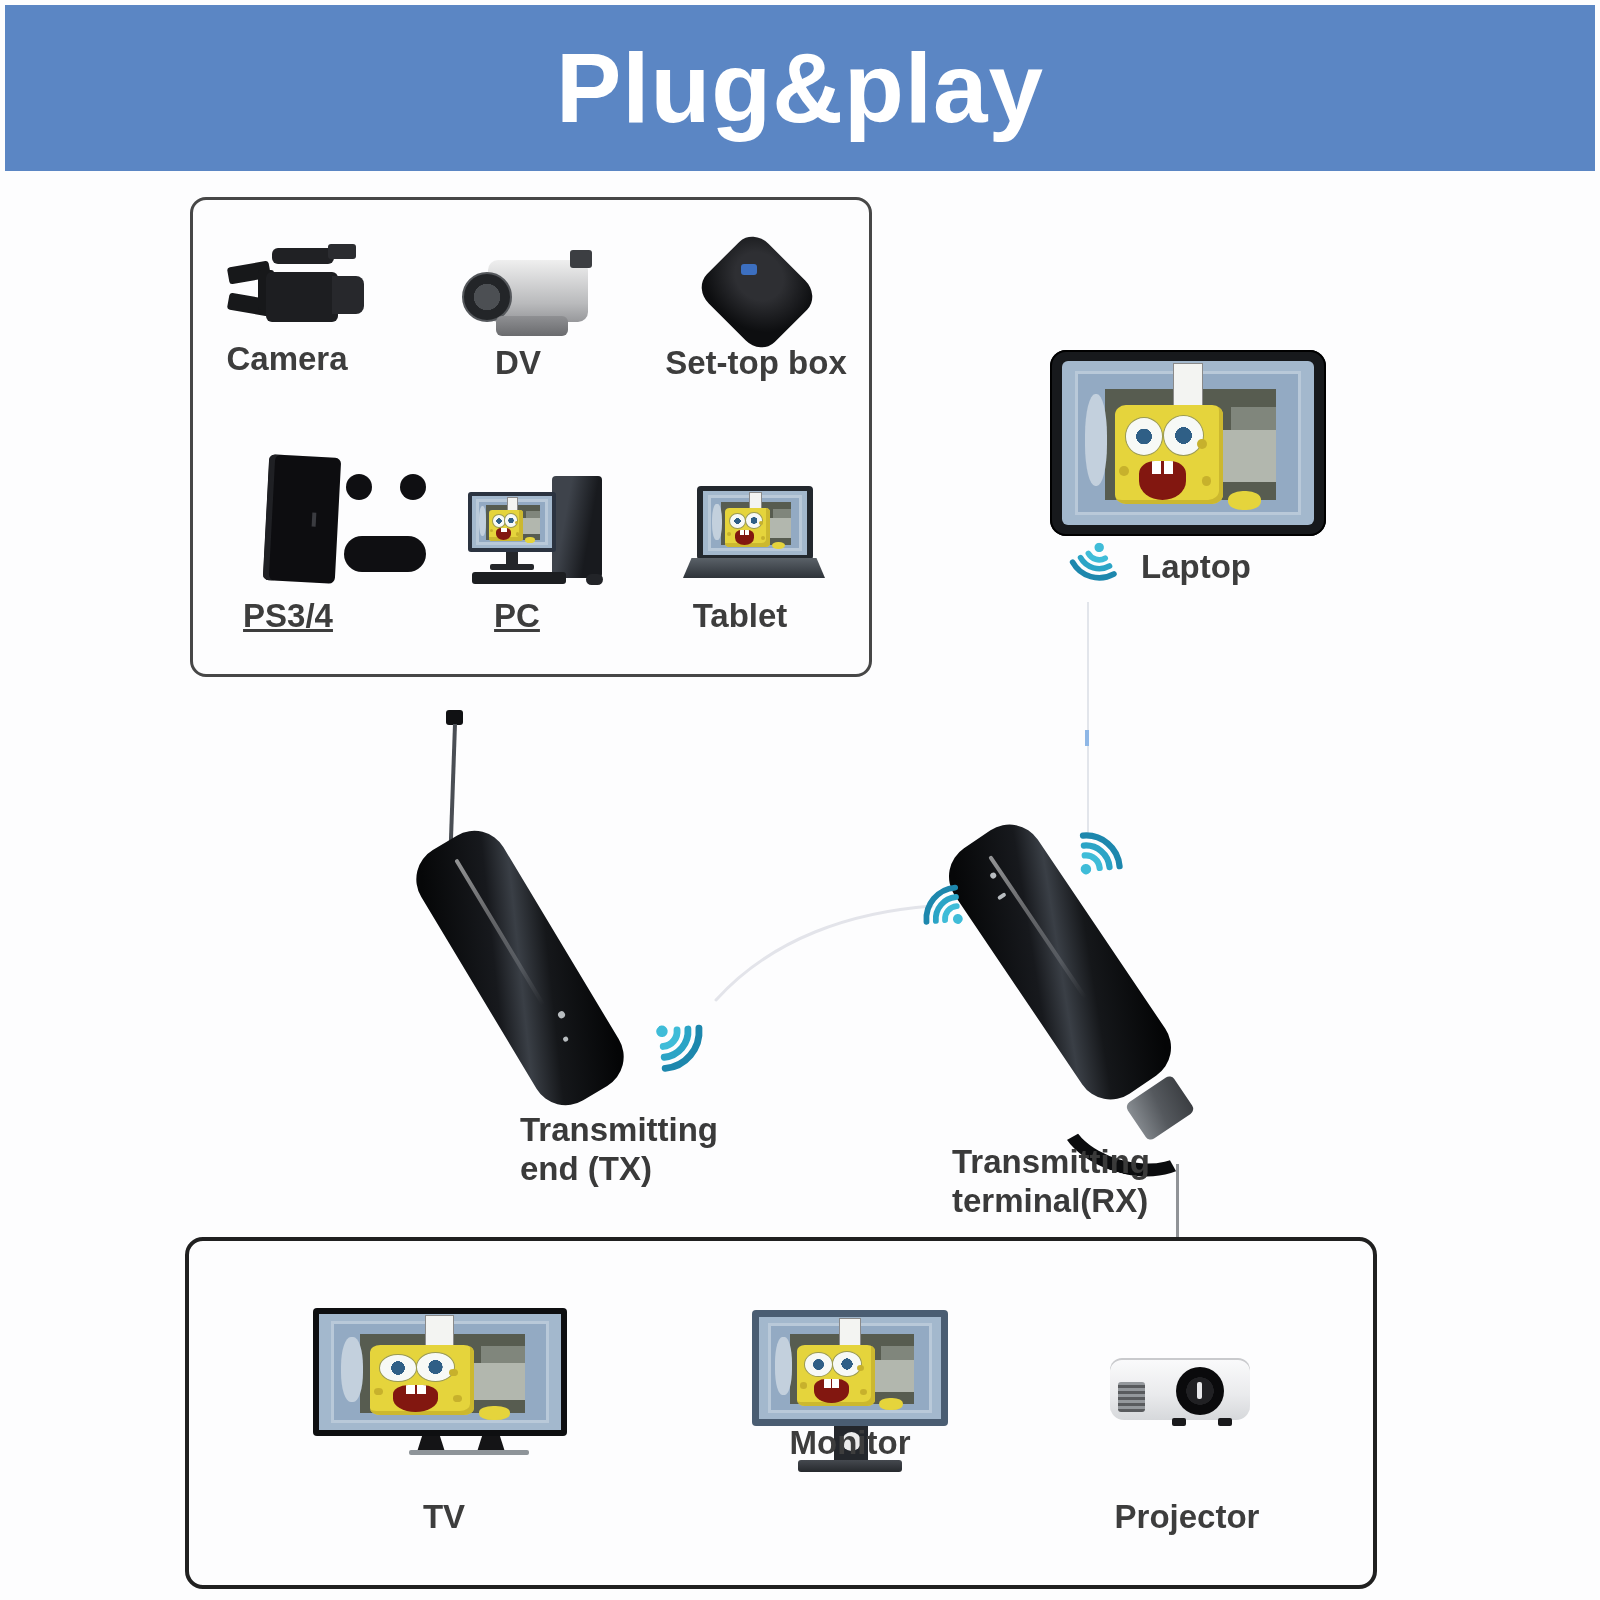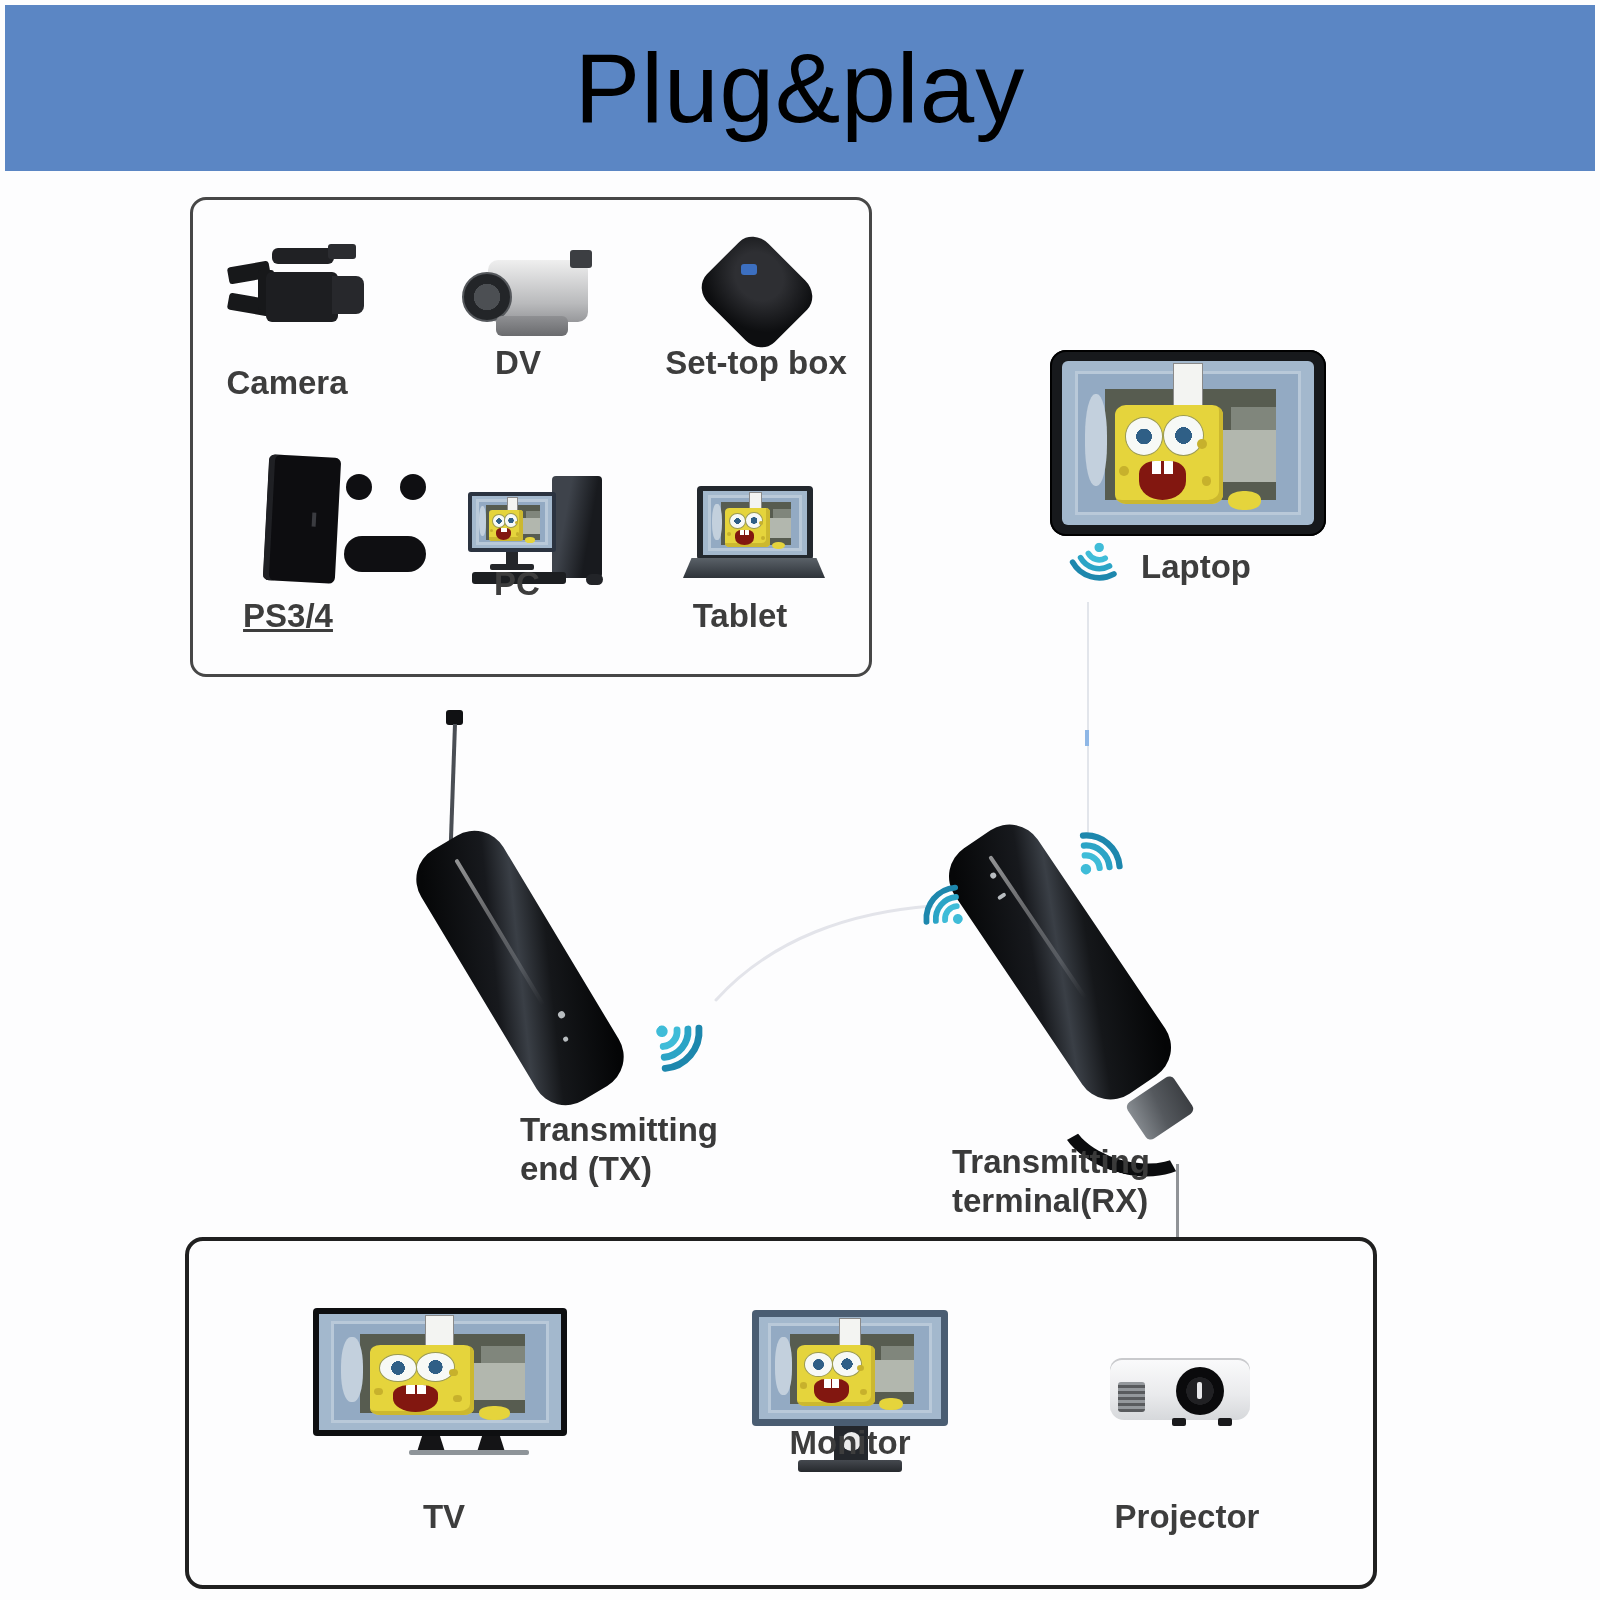--- a/index.html
+++ b/index.html
@@ -1,21 +1,21 @@
 <!DOCTYPE html>
 <html style="--banner: #5b86c4; --labelc: #3d3d3d;"><head>
 <meta charset="utf-8">
 <style>
   html,body{margin:0;padding:0;background:#ffffff;}
   .stage{position:relative;width:1600px;height:1600px;background:#fdfdfe;overflow:hidden;
          font-family:"Liberation Sans", sans-serif;}
   
   .banner{position:absolute;left:5px;top:5px;width:1590px;height:166px;background:var(--banner,#5b86c4);
           display:flex;align-items:center;justify-content:center;}
-  .banner .title{color:#000000;font-size:98px;font-weight:400;letter-spacing:1px;}
+  .banner .title{color:#ffffff;font-size:98px;font-weight:700;letter-spacing:1px;}
   
   .srcbox{position:absolute;left:190px;top:197px;width:676px;height:474px;background:#fdfdfe;
           border:3px solid #474747;border-radius:16px;}
   .sinkbox{position:absolute;left:185px;top:1237px;width:1184px;height:344px;background:#fdfdfe;
            border:4px solid #202020;border-radius:18px;}
   
   .lbl{position:absolute;width:220px;text-align:center;font-size:33px;font-weight:700;color:var(--labelc,#3d3d3d);}
   .devlbl{position:absolute;font-size:33px;line-height:39px;font-weight:700;color:#3a3a3a;text-align:left;}
   
   .scene{position:absolute;background:#a3b8cd;overflow:hidden;}
@@ -144,21 +144,21 @@
 
   <div class="icon" style="left:228px;top:244px;width:140px;height:92px;">
     <div class="cam-prong" style="left:0;top:20px;width:42px;height:17px;transform:rotate(-10deg);"></div>
     <div class="cam-prong" style="left:0;top:52px;width:42px;height:17px;transform:rotate(10deg);"></div>
     <div class="cam-prong" style="left:30px;top:26px;width:16px;height:40px;"></div>
     <div class="cam-handle"></div>
     <div class="cam-vf"></div>
     <div class="cam-body"></div>
     <div class="cam-back"></div>
   </div>
-  <div class="lbl" style="left:177px;top:364px;">Camera</div>
+  <div class="lbl" style="left:177px;top:340px;">Camera</div>
 
   <div class="icon" style="left:462px;top:246px;width:132px;height:102px;">
     <div class="dv-body"></div>
     <div class="dv-lens"></div>
     <div class="dv-vf"></div>
     <div class="dv-grip"></div>
   </div>
   <div class="lbl" style="left:408px;top:344px;">DV</div>
 
   <div class="icon" style="left:697px;top:242px;width:120px;height:120px;">
@@ -198,21 +198,21 @@
     <div class="sp-dot" style="left:80%;top:72%;"></div>
   </div>
   <div class="sc-hand"></div>
 </div>
     </div>
     <div class="pc-neck"></div>
     <div class="pc-base"></div>
     <div class="pc-kb"></div>
     <div class="pc-mouse"></div>
   </div>
-  <div class="lbl" style="left:407px;top:565px;">PC</div>
+  <div class="lbl" style="left:407px;top:597px;text-decoration:underline;">PC</div>
 
   <div class="icon" style="left:683px;top:486px;width:142px;height:96px;">
     <div class="lap-screen">
       <div class="scene sponge-slot" style="left:6px;top:5px;right:6px;bottom:5px;">
   <div class="sc-frame"></div>
   <div class="sc-open"></div>
   <div class="sc-wedge"></div>
   <div class="sc-shelf2"></div>
   <div class="sc-shelf"></div>
   <div class="sc-tag"></div>

